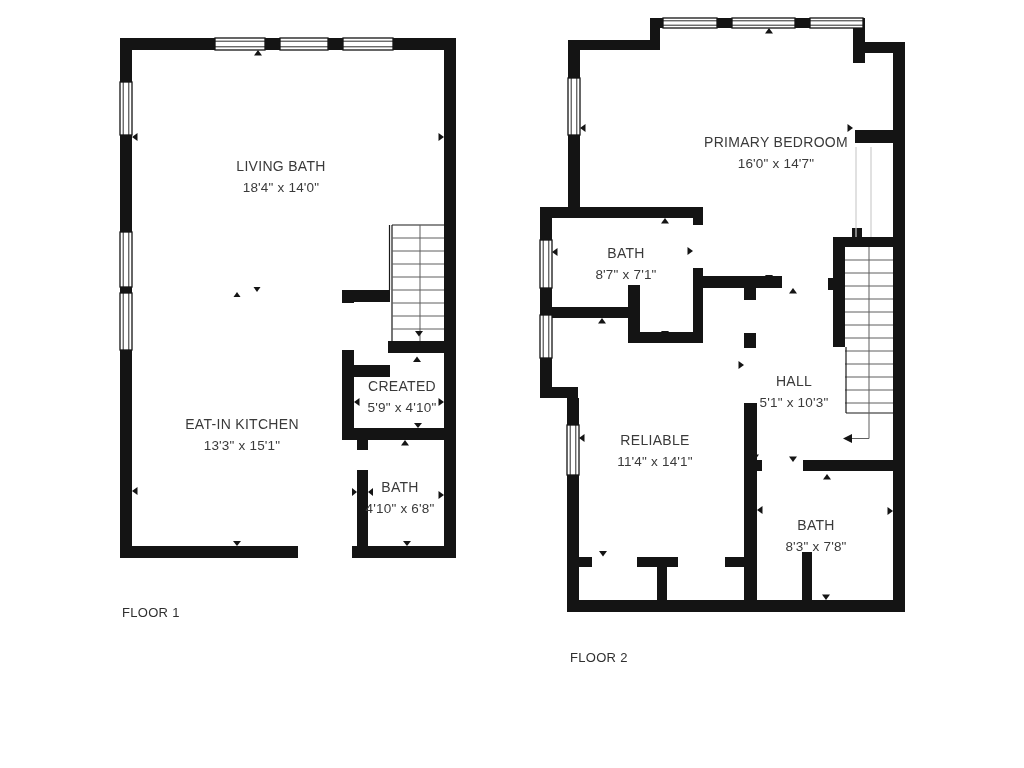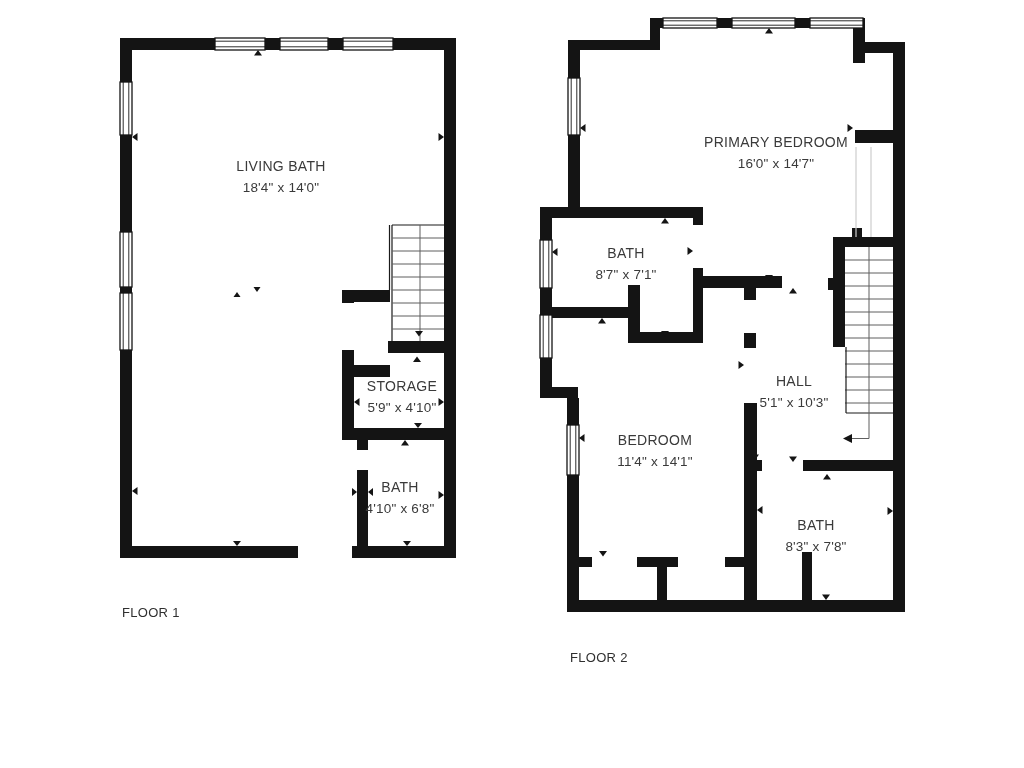--- a/index.html
+++ b/index.html
@@ -231,43 +231,47 @@
       <polygon class="mk" points="757,510 762.5,506 762.5,514"></polygon>
       <polygon class="mk" points="893,511 887.5,507 887.5,515"></polygon>
       <polygon class="mk" points="822,594.5 830,594.5 826,600"></polygon>
     </g>
   </svg>
 
   <div class="room-label" style="left:281px;top:177px;">
     <div class="room-name">LIVING BATH</div>
     <div class="room-dims">18'4" x 14'0"</div>
   </div>
+  <div class="room-label" style="left:242px;top:435px;">
+    <div class="room-name">EAT-IN KITCHEN</div>
+    <div class="room-dims">13'3" x 15'1"</div>
+  </div>
   <div class="room-label" style="left:402px;top:397px;">
-    <div class="room-name">STORAGE</div>
+    <div class="room-name">CREATED</div>
     <div class="room-dims">5'9" x 4'10"</div>
   </div>
   <div class="room-label" style="left:400px;top:498px;">
     <div class="room-name">BATH</div>
     <div class="room-dims">4'10" x 6'8"</div>
   </div>
 
   <div class="room-label" style="left:728px;top:153px;margin-left:48px;">
     <div class="room-name">PRIMARY BEDROOM</div>
     <div class="room-dims">16'0" x 14'7"</div>
   </div>
   <div class="room-label" style="left:626px;top:264px;">
     <div class="room-name">BATH</div>
     <div class="room-dims">8'7" x 7'1"</div>
   </div>
   <div class="room-label" style="left:794px;top:392px;">
     <div class="room-name">HALL</div>
     <div class="room-dims">5'1" x 10'3"</div>
   </div>
   <div class="room-label" style="left:655px;top:451px;">
-    <div class="room-name">BEDROOM</div>
+    <div class="room-name">RELIABLE</div>
     <div class="room-dims">11'4" x 14'1"</div>
   </div>
   <div class="room-label" style="left:816px;top:536px;">
     <div class="room-name">BATH</div>
     <div class="room-dims">8'3" x 7'8"</div>
   </div>
 
   <div class="floor-tag" style="left:122px;top:605px;">FLOOR 1</div>
   <div class="floor-tag" style="left:570px;top:650px;text-align:center;">FLOOR 2</div>
 

